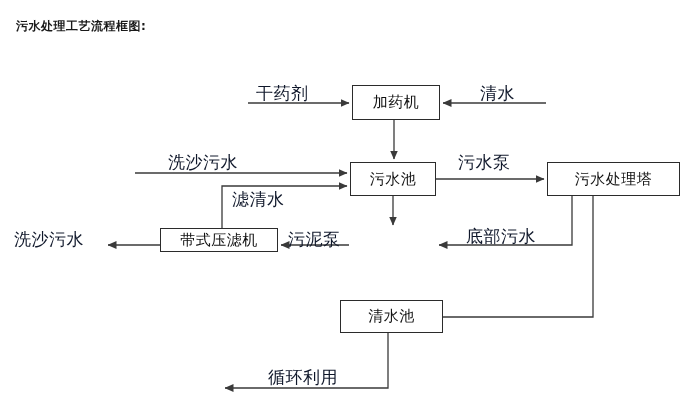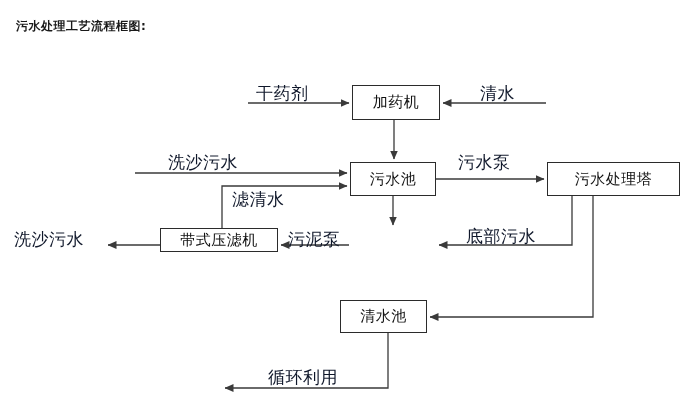--- a/index.html
+++ b/index.html
@@ -105,21 +105,21 @@
 
   <div class="node-box" style="left:352px; top:85px; width:88px; height:35px;">加药机</div>
 
   <div class="node-box" style="left:547px; top:162px; width:133px; height:34px;">污水处理塔</div>
 
   <div class="node-box" style="left:350px; top:162px; width:86px; height:34px;">污水池</div>
 
   <div class="node-box" style="left:160px; top:228px; width:118px; height:24px;">带式压滤机</div>
 
 
-  <div class="node-box" style="left:340px; top:300px; width:87px; height:33px;">清水池</div>
+  <div class="node-box" style="left:340px; top:300px; width:103px; height:33px;">清水池</div>
 
   <div class="edge-label" style="left:256px; top:82px;">干药剂</div>
 
   <div class="edge-label" style="left:480px; top:82px;">清水</div>
 
   <div class="edge-label" style="left:168px; top:151px;">洗沙污水</div>
 
   <div class="edge-label" style="left:14px; top:228px;">洗沙污水</div>
 
   <div class="edge-label" style="left:458px; top:151px;">污水泵</div>

